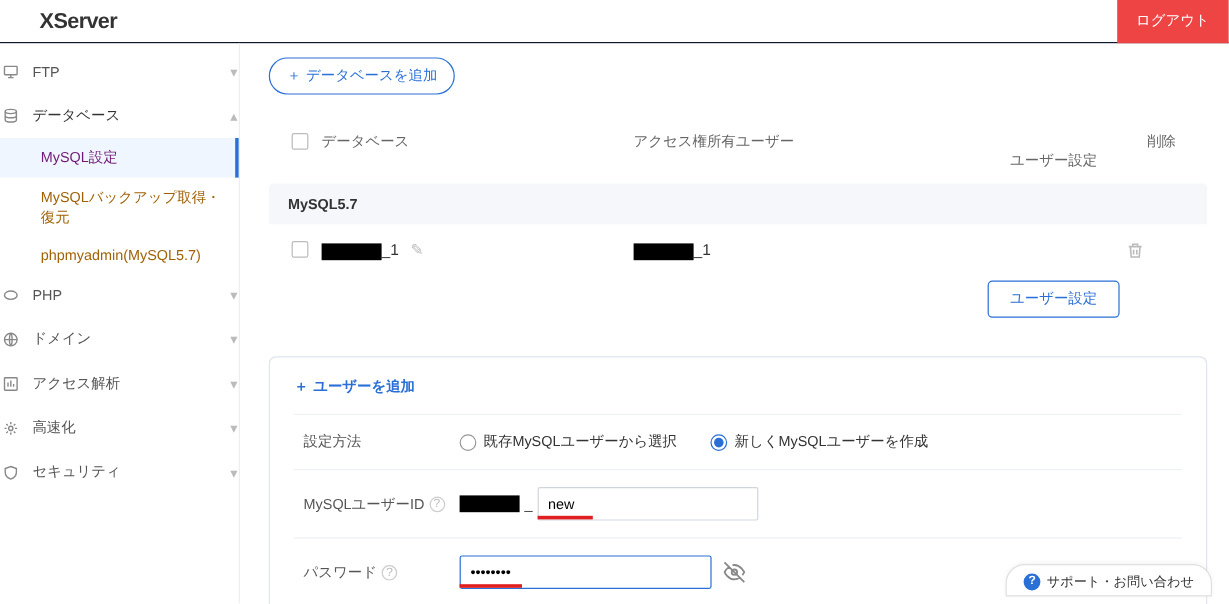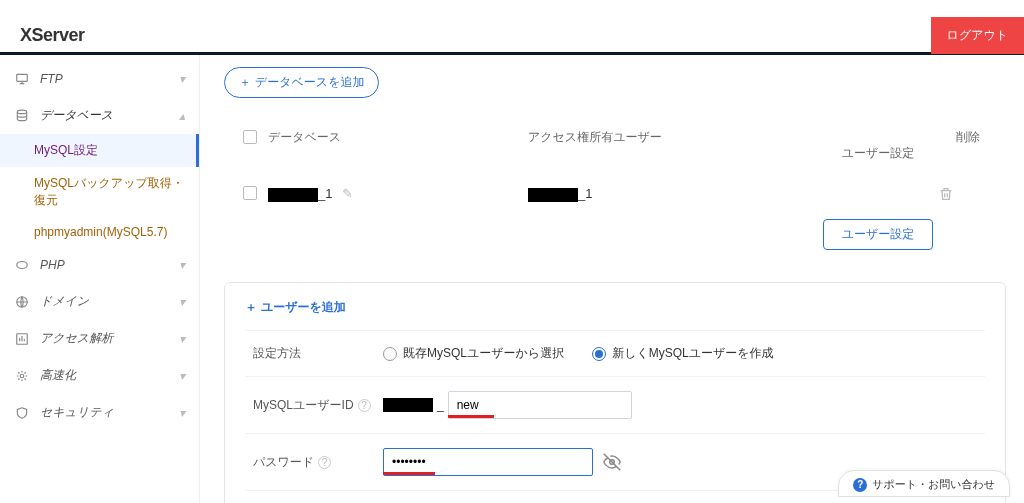--- a/index.html
+++ b/index.html
@@ -1,23 +1,23 @@
 <!DOCTYPE html>
 <html><head>
 <meta charset="utf-8">
 <style>
 * { box-sizing: border-box; margin: 0; padding: 0; }
 body { font-family: -apple-system, BlinkMacSystemFont, "Segoe UI", sans-serif; font-size: 13px; color: #333; background: #fff; width: 1024px; height: 503px; overflow: hidden; position: relative; }
-.header { height: 36px; display: flex; align-items: center; justify-content: space-between; padding: 0 0 0 20px; border-bottom: 3px solid #0f172a; margin-top: 19px; }
+.header { height: 36px; display: flex; align-items: center; justify-content: space-between; padding: 0 0 0 33px; border-bottom: 1px solid #0f172a; }
 .logo { font-size: 18px; font-weight: 700; letter-spacing: -0.5px; }
 .logo .x { font-weight: 900; }
 .logout-btn { background: #ef4444; color: #fff; border: none; padding: 10px 16px; font-size: 12px; cursor: pointer; }
 .body { display: flex; height: calc(100% - 36px); }
 .sidebar { width: 200px; border-right: 1px solid #eee; padding-top: 6px; overflow: hidden; }
-.side-item { display: flex; align-items: center; padding: 10px 14px; color: #555; cursor: pointer; font-size: 12px; font-style: italic; }
+.side-item { display: flex; align-items: center; padding: 10px 1px; color: #555; cursor: pointer; font-size: 12px; }
 .side-item .icn { width: 16px; height: 16px; margin-right: 10px; display: inline-flex; align-items: center; justify-content: center; color: #888; flex-shrink: 0; }
 .side-item .chev { margin-left: auto; color: #bbb; }
 .side-sub { padding: 8px 14px 8px 34px; font-size: 12px; color: #a16207; cursor: pointer; position: relative; }
 .side-sub.active { background: #f0f6ff; color: #701a75; }
 .side-sub.active::after { content: ""; position: absolute; right: 0; top: 0; bottom: 0; width: 3px; background: #2a6fd6; }
 .side-item.expanded { color: #333; }
 .main { flex: 1; padding: 12px 18px 12px 24px; overflow: auto; }
 .add-db-btn { border: 1px solid #2a6fd6; color: #2a6fd6; background: #fff; padding: 6px 14px; border-radius: 18px; font-size: 12px; cursor: pointer; display: inline-flex; align-items: center; gap: 4px; }
 .table-head { display: flex; align-items: center; padding: 14px 8px 10px; font-size: 12px; color: #666; }
 .col-check { width: 36px; display: flex; justify-content: center; }
@@ -149,20 +149,21 @@
     <div class="table-head">
       <div class="col-check">
           <span class="checkbox"></span>
         </div>
       <div class="col-db">データベース</div>
       <div class="col-access">アクセス権所有ユーザー</div>
       <div class="col-user-setting">ユーザー設定</div>
       <div class="col-delete">削除</div>
     </div>
 
+    <div class="db-version-row">MySQL5.7</div>
 
     <div class="db-row">
       <div class="col-check">
           <span class="checkbox"></span>
         </div>
       <div class="col-db">
         <span class="redact w50"></span><span>_1</span>
         <span class="pencil">✎</span>
       </div>
       <div class="col-access">

